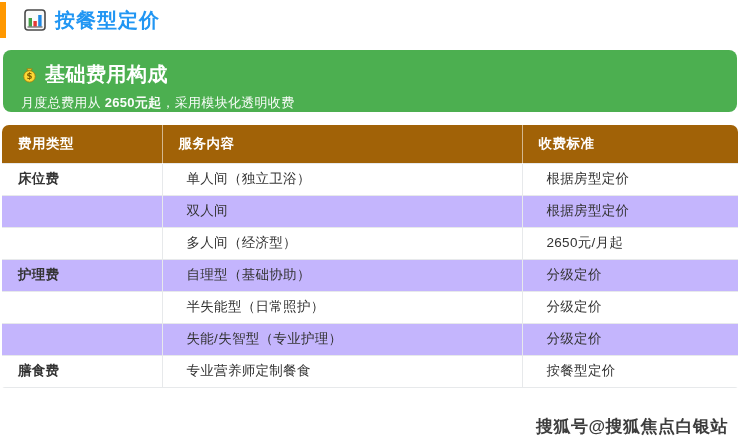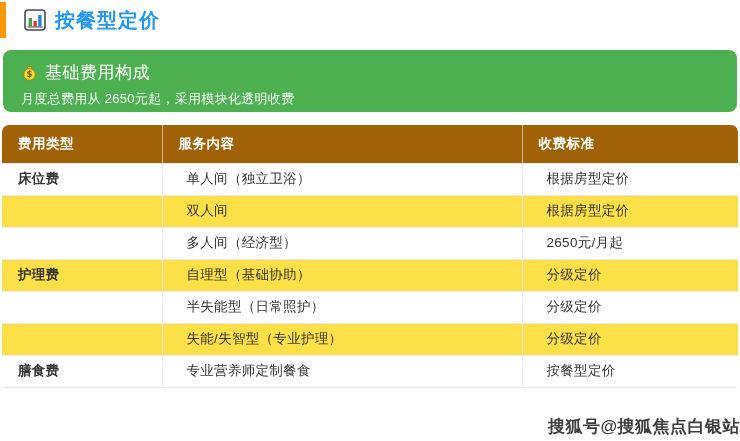--- a/index.html
+++ b/index.html
@@ -42,31 +42,31 @@
     border-radius: 8px;
     padding: 11px 18px 10px 18px;
     color: #ffffff;
   }
   .banner-title-row {
     display: flex;
     align-items: center;
     gap: 7px;
   }
   .banner-title {
-    font-size: 17px;
-    font-weight: normal;
+    font-size: 20px;
+    font-weight: bold;
     letter-spacing: 0.5px;
   }
   .banner-subtitle {
     margin-top: 6px;
     font-size: 13px;
     color: rgba(255,255,255,0.97);
     letter-spacing: 0.3px;
   }
-  .banner-subtitle .bold { font-weight: normal; }
+  .banner-subtitle .bold { font-weight: bold; }
 
   
   .table-wrap {
     margin: 13px 2px 0 2px;
     border-radius: 7px 7px 3px 3px;
     overflow: hidden;
   }
   table {
     width: 736px;
     border-collapse: collapse;
@@ -96,28 +96,28 @@
     padding-left: 16px;
     border-top: 1px solid #e7e9eb;
     background: #ffffff;
     letter-spacing: 0.3px;
     margin-top: 35px;
   }
   tbody td + td {
     border-left: 1px solid #e7e9eb;
     padding-left: 24px;
   }
-  tbody tr.alt td { background: #fde047; }
+  tbody tr.alt td { background: #c4b5fd; }
   tbody tr:last-child td { border-bottom: 1px solid #e7e9eb; }
   td.cat { font-weight: bold; }
 
   
   .watermark {
     position: absolute;
-    right: 0px;
+    right: 12px;
     bottom: 3px;
     font-size: 17px;
     font-weight: bold;
     color: #3d3d3d;
     letter-spacing: 0.5px;
     white-space: nowrap;
     text-shadow:
       -1px -1px 0 #fff, 1px -1px 0 #fff,
       -1px  1px 0 #fff, 1px  1px 0 #fff,
        0   -1px 0 #fff, 0    1px 0 #fff,

